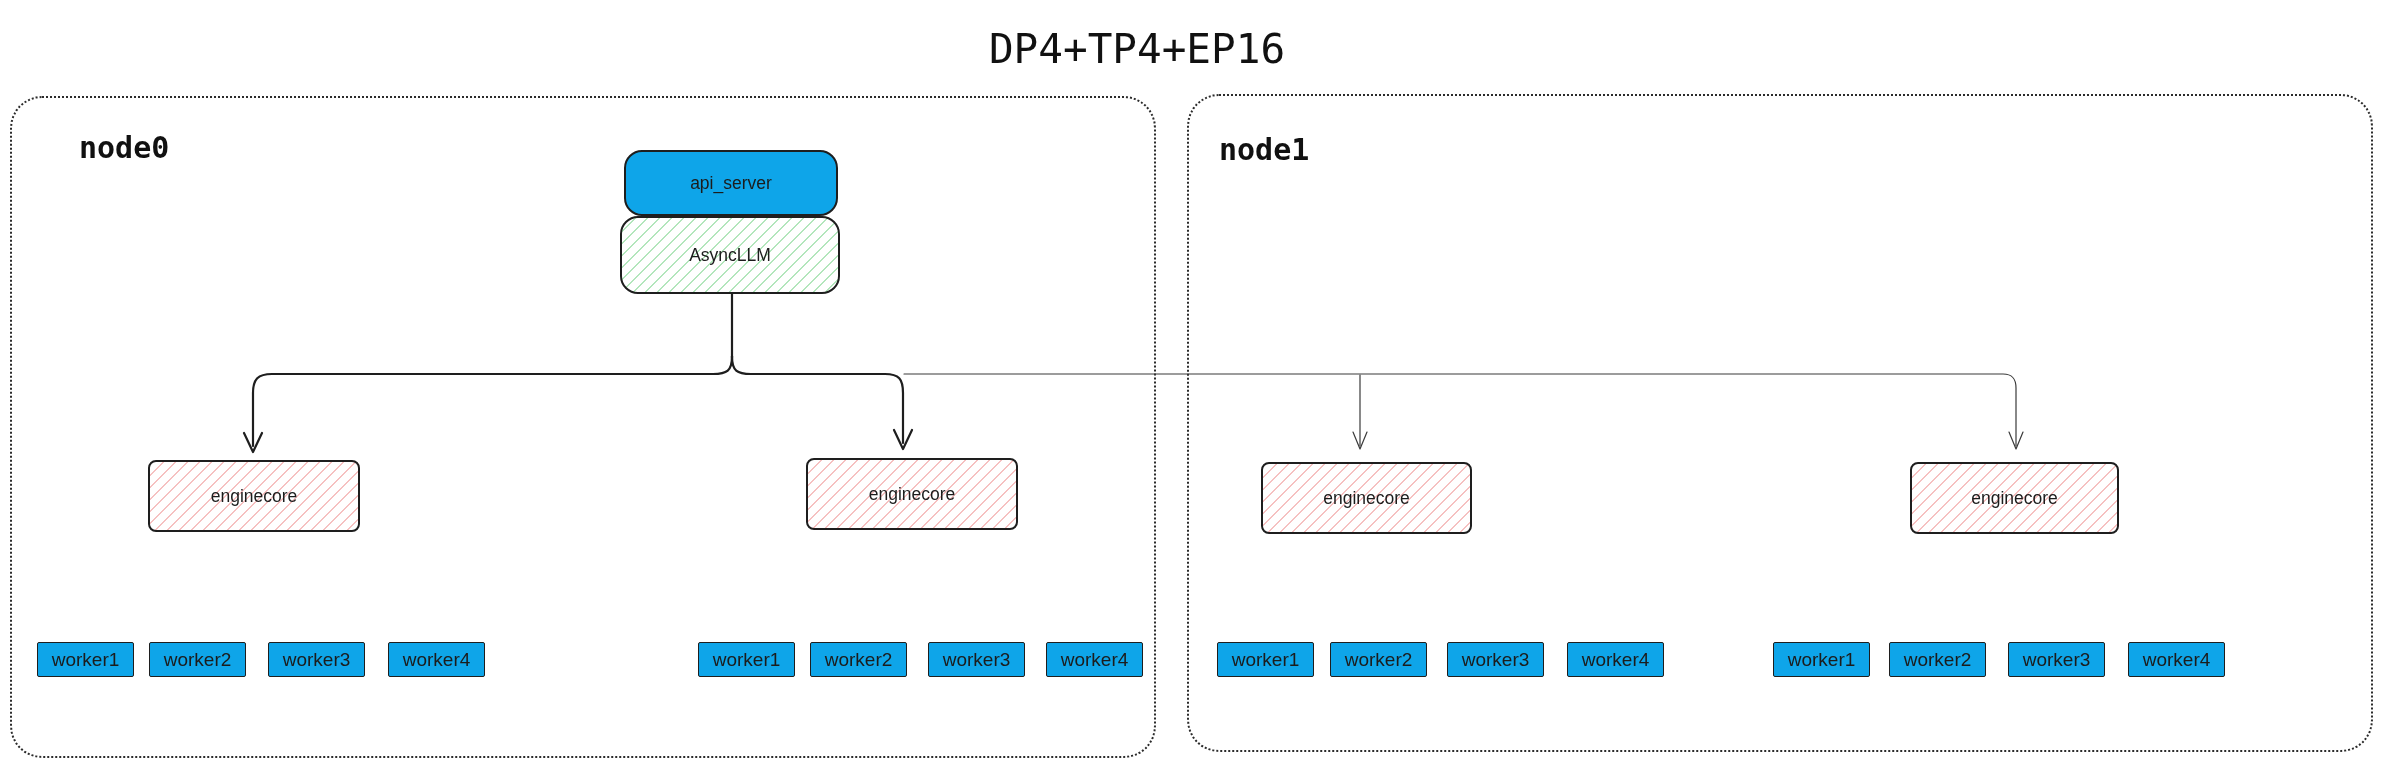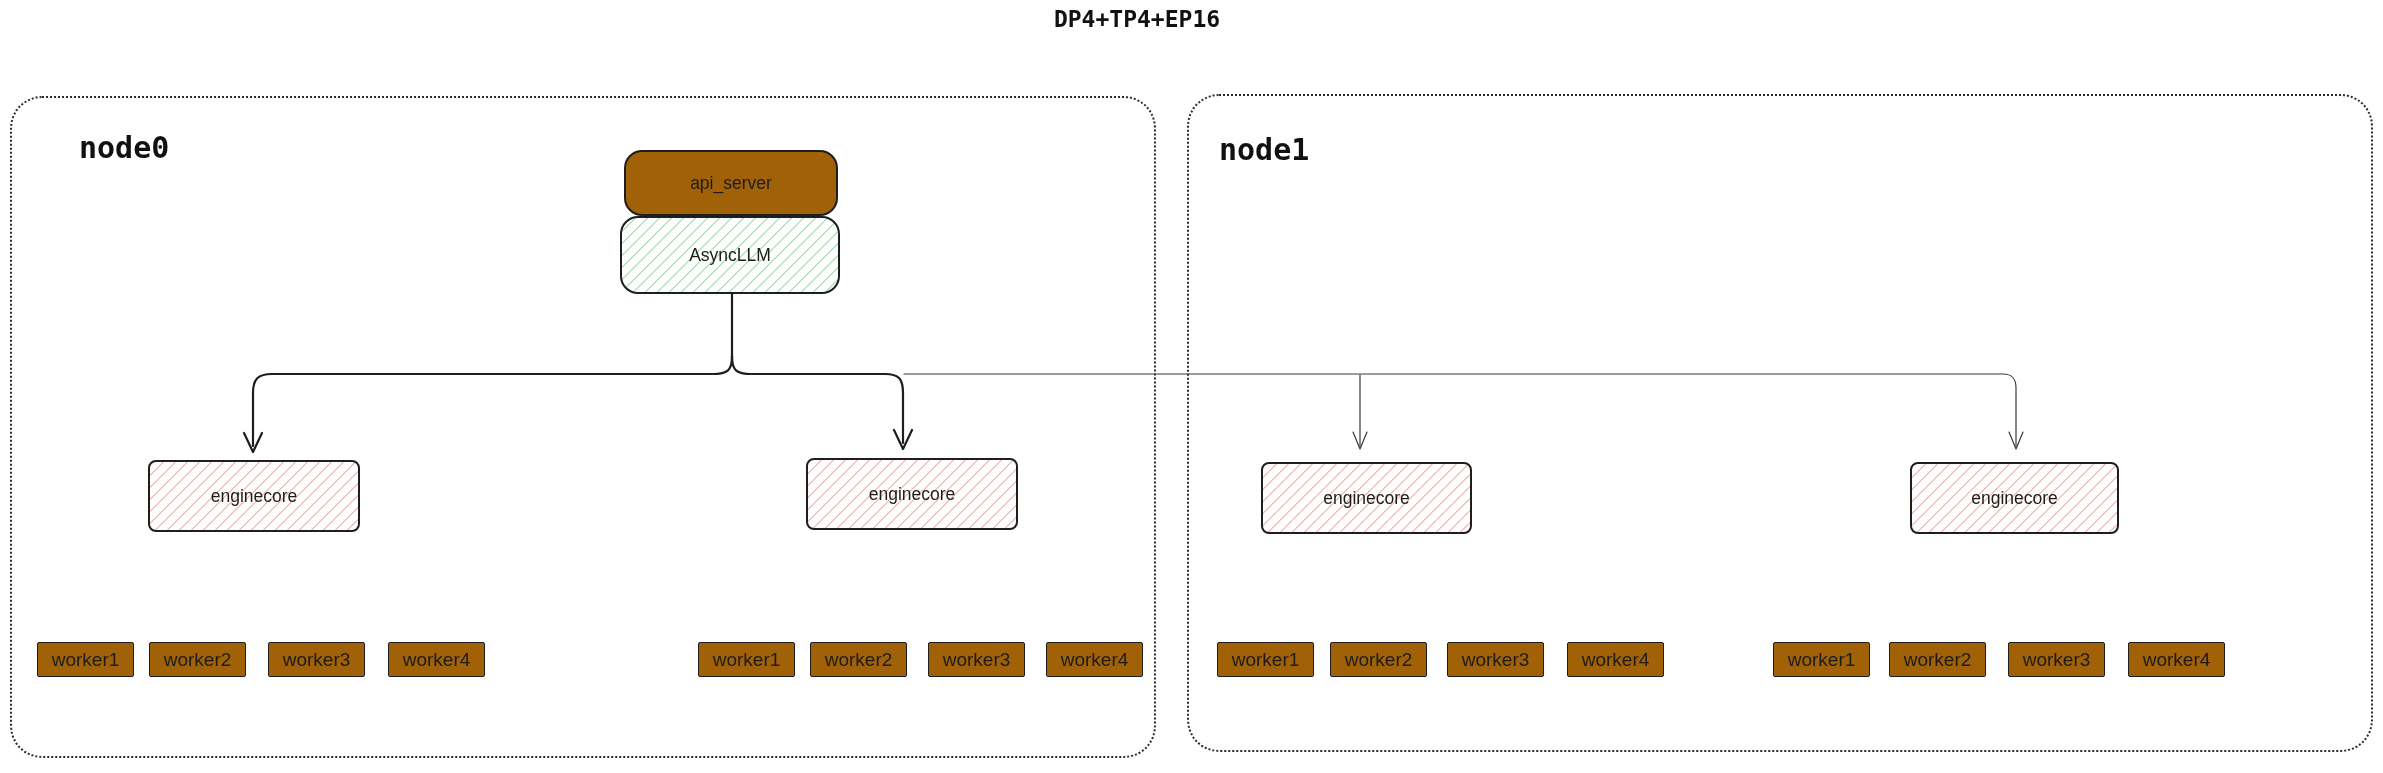--- a/index.html
+++ b/index.html
@@ -7,40 +7,41 @@
     position:relative;
     width:2383px;height:773px;
     background:#ffffff;
     font-family:"Liberation Sans", sans-serif;
     color:#1e1e1e;
     overflow:hidden;
   }
   .abs{position:absolute;}
   .title{
     font-family:"DejaVu Sans Mono", monospace;
-    font-size:23px;font-weight:700;color:#111;
+    font-size:41px;font-weight:400;color:#111;
     white-space:nowrap;
+    margin-top:19px;
   }
   .node-box{
     border:2.5px dotted #2b2b2b;
     border-radius:32px;
     background:transparent;
     box-sizing:border-box;
   }
   .node-label{
     position:absolute;
     font-family:"DejaVu Sans Mono", monospace;
     font-size:30px;font-weight:700;color:#111;
     white-space:nowrap;
   }
   .shape{
     box-sizing:border-box;
     display:flex;align-items:center;justify-content:center;
     border:2px solid #1e1e1e;
-    background:#a16207;
+    background:#0ea5e9;
     font-size:17.5px;
     color:#1c1c1c;
     white-space:nowrap;
   }
   .big{border-radius:18px;}
   .engine{border-radius:8px;}
   .worker{
     border-radius:2px;
     border-width:1.8px;
     font-size:19px;

